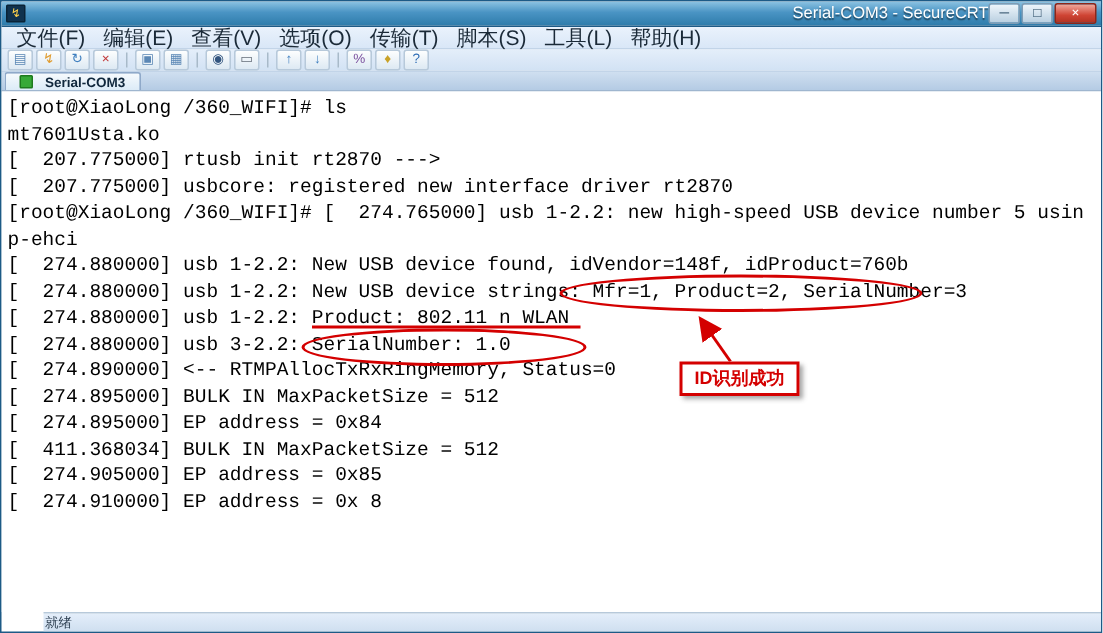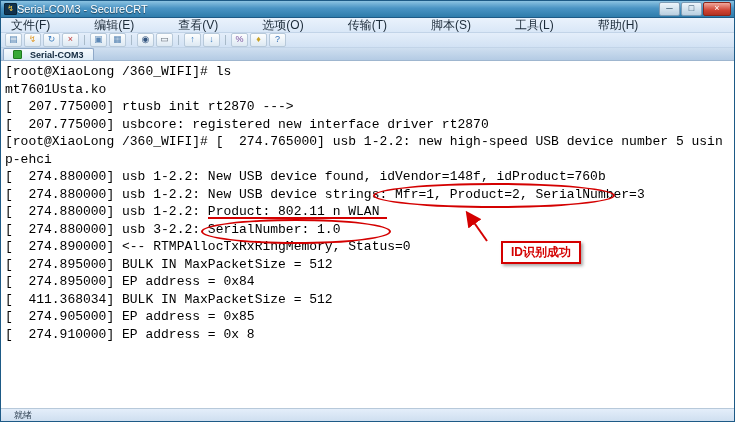--- a/index.html
+++ b/index.html
@@ -13,38 +13,38 @@
     height:16px;flex:0 0 16px;display:flex;align-items:center;padding:0 3px;
     background:linear-gradient(#8cc3e2,#4a94c4 45%,#2e7cab);
     border-bottom:1px solid #1d5a86;
   }
   .app-icon{
     width:11px;height:10px;background:#10324e;border:1px solid #0a2336;border-radius:1px;
     color:#ffd24a;font-size:8px;line-height:9px;text-align:center;flex:0 0 auto;
   }
   .app-icon::after{content:"↯";}
   .title{
-    flex:1;text-align:left;color:#fff;font-size:11px;line-height:15px;
+    flex:1;text-align:right;color:#fff;font-size:11px;line-height:15px;
     text-shadow:0 1px 1px rgba(0,0,0,.55);white-space:nowrap;overflow:hidden;
   }
   .win-buttons{display:flex;align-items:center;gap:1px;flex:0 0 auto;}
   .wbtn{
     width:19px;height:12px;font-size:9px;line-height:11px;text-align:center;
     background:linear-gradient(#eef5fb,#b9cfe0);border:1px solid #7e9cb5;border-radius:2px;
     color:#23455f;cursor:default;
   }
   .wbtn.close{
     width:26px;background:linear-gradient(#f0a89c,#cf4434 60%,#b23222);
     border-color:#8d2619;color:#fff;
   }
   
   .menubar{
     height:14px;flex:0 0 14px;display:flex;align-items:center;padding-left:4px;
     background:linear-gradient(#eaf2fc,#d9e7f7);border-bottom:1px solid #c2d4e8;
-    font-size:12px;color:#1b2a38;gap:32px;
+    font-size:14px;color:#1b2a38;
   }
   .menu-item{padding:0 6px;line-height:13px;white-space:nowrap;}
   
   .toolbar{
     height:14px;flex:0 0 14px;display:flex;align-items:center;gap:2px;padding-left:4px;
     background:linear-gradient(#e4eefa,#d2e2f4);border-bottom:1px solid #c2d4e8;
   }
   .tb-icon{
     width:15px;height:12px;font-size:9px;line-height:11px;text-align:center;
     background:linear-gradient(#fdfefe,#dde9f3);border:1px solid #b7c9da;border-radius:2px;
@@ -73,28 +73,28 @@
   .term-line{height:17.5px;white-space:pre;}
   
   .ellipse{position:absolute;border:2px solid #d40000;border-radius:50%;pointer-events:none;}
   .ellipse.e1{left:372px;top:122px;width:238px;height:21px;}
   .ellipse.e2{left:200px;top:158px;width:186px;height:21px;}
   .red-underline{position:absolute;left:207px;top:156px;width:179px;height:0;border-top:2px solid #d40000;pointer-events:none;}
   .callout{
     position:absolute;left:452px;top:180px;padding:1px 8px 2px;
     background:#fff;border:2px solid #d40000;color:#d40000;
     font-family:"Liberation Sans",sans-serif;font-size:12px;font-weight:bold;line-height:16px;
-    box-shadow:2px 2px 3px rgba(60,60,60,.45);white-space:nowrap;margin-left:48px;
+    box-shadow:2px 2px 3px rgba(60,60,60,.45);white-space:nowrap;
   }
   .arrow-svg{position:absolute;left:450px;top:145px;width:60px;height:40px;pointer-events:none;}
   
   .statusbar{
-    height:12px;flex:0 0 12px;display:flex;align-items:center;padding:0 13px;
+    height:12px;flex:0 0 12px;display:flex;align-items:center;padding:0 1px;
     background:linear-gradient(#e4eefa,#cfdff0);border-top:1px solid #b7c9da;
-    font-size:9px;color:#2c3e50;
+    font-size:9px;color:#2c3e50;margin-left:28px;
   }
 </style>
 </head>
 <body>
 
 <div class="window">
 
   <div class="titlebar">
     <span class="app-icon"></span>
     <span class="title">Serial-COM3 - SecureCRT</span>

